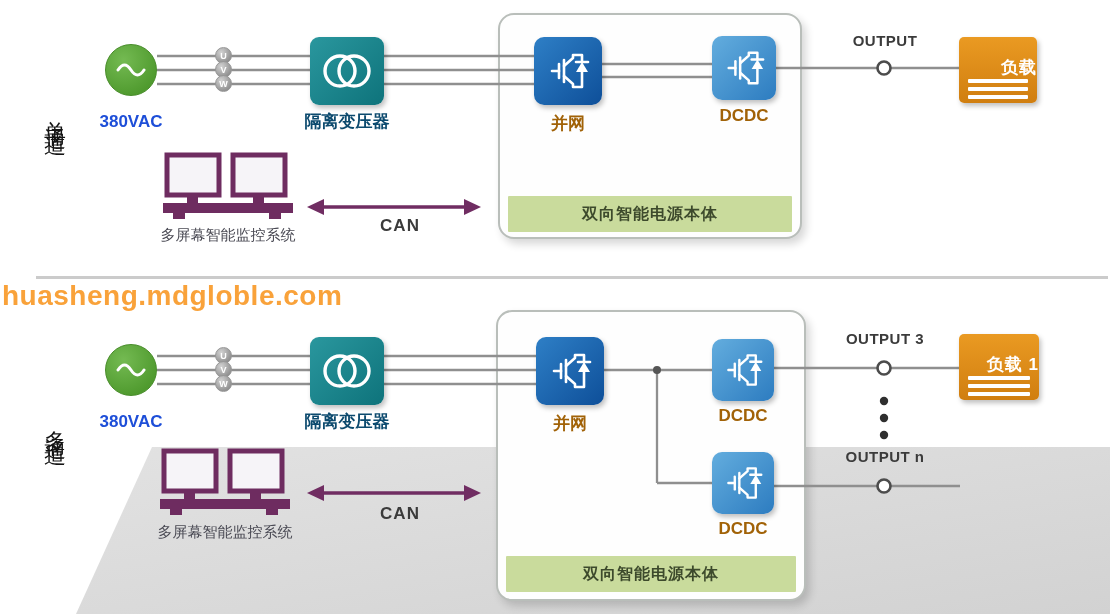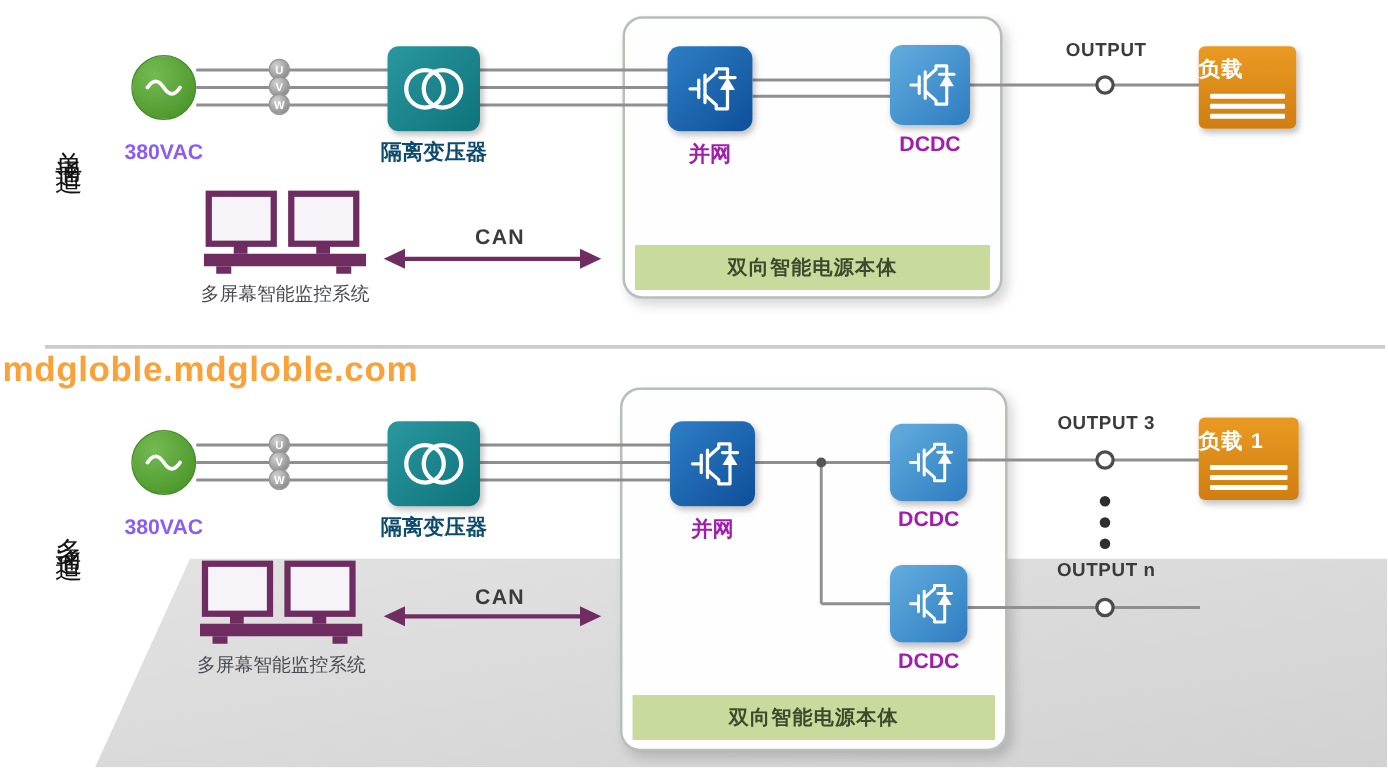--- a/index.html
+++ b/index.html
@@ -19,33 +19,33 @@
                display:flex; align-items:center; justify-content:center; }
   .xfmr { background:linear-gradient(135deg,#2a979e,#0e737b); border-radius:9px;
           display:flex; align-items:center; justify-content:center;
           box-shadow:2px 3px 5px rgba(0,0,0,.25); }
   .igbt { border-radius:10px; display:flex; align-items:center; justify-content:center;
           box-shadow:2px 3px 5px rgba(0,0,0,.25); }
   .igbt.dark  { background:linear-gradient(135deg,#2e7fc6,#0e4f99); }
   .igbt.light { background:linear-gradient(135deg,#63adde,#2d7cc0); }
   .load { background:linear-gradient(180deg,#ea9a22,#d07e10); border-radius:5px;
           box-shadow:2px 3px 5px rgba(0,0,0,.25); display:flex; flex-direction:column; }
-  .load-title { color:#fff; font-size:17px; font-weight:bold; text-align:left;
-                padding-top:7px; letter-spacing:1px; }
+  .load-title { color:#fff; font-size:17px; font-weight:bold; text-align:right;
+                padding-top:19px; letter-spacing:1px; }
   .load-bars { margin-top:auto; padding:0 9px 8px; display:flex; flex-direction:column; gap:4px; }
   .load-bars .bar { height:4px; background:#fff; border-radius:1px; }
   .greenbar { background:#c9db9c; border-radius:1px; display:flex; align-items:center;
               justify-content:center; color:#3d4a2c; font-size:16px; font-weight:bold;
               letter-spacing:1px; }
   .lbl { text-align:center; }
-  .lbl-green { color:#8b5cf6; font-weight:bold; font-size:17px; }
+  .lbl-green { color:#1d4ed8; font-weight:bold; font-size:17px; }
   .lbl-teal  { color:#0c4a6e; font-weight:bold; font-size:17px; }
-  .lbl-blue  { color:#a21caf; font-weight:bold; font-size:17px; }
+  .lbl-blue  { color:#a16207; font-weight:bold; font-size:17px; }
   .lbl-dark  { color:#3b3b3b; font-weight:bold; font-size:15px; letter-spacing:.5px; }
-  .lbl-can   { color:#3b3b3b; font-weight:bold; font-size:17px; letter-spacing:1px; }
+  .lbl-can   { color:#3b3b3b; font-weight:bold; font-size:17px; letter-spacing:1px;margin-top:36px; }
   .lbl-mon   { color:#4a4a54; font-size:15px; }
   .side-label { writing-mode:vertical-rl; text-orientation:upright; font-size:22px;
                 color:#141414; letter-spacing:7px; }
   .divider { background:#cbcbcb; height:3px; }
   .watermark { color:#f9a23a; font-size:28px; font-weight:bold; letter-spacing:.5px; }
 </style>
 </head>
 <body>
 
 <div class="stage">
@@ -188,21 +188,21 @@
       <rect x="106" y="61" width="12" height="6" fill="#6e2c60"></rect>
     </svg>
   </div>
   <div class="abs z3 lbl lbl-mon" style="left:136px;top:226px;width:184px">多屏幕智能监控系统</div>
 
   <div class="abs z3 lbl lbl-can" style="left:366px;top:180px;width:68px">CAN</div>
 
   <div class="abs z3 greenbar" style="left:508px;top:196px;width:284px;height:36px">双向智能电源本体</div>
 
   <div class="abs z3 divider" style="left:36px;top:276px;width:1072px"></div>
-  <div class="abs z3 watermark" style="left:2px;top:280px">mdgloble.mdgloble.com</div>
+  <div class="abs z3 watermark" style="left:2px;top:280px">huasheng.mdgloble.com</div>
 
   <div class="abs z3 side-label" style="left:40px;top:413px">多通道</div>
 
   <div class="abs z3 src-circle" style="left:105px;top:344px">
     <svg width="30" height="16" viewBox="0 0 30 16">
       <path d="M2 8 Q8.5 -2 15 8 Q21.5 18 28 8" stroke="#fff" stroke-width="3" fill="none" stroke-linecap="round"></path>
     </svg>
   </div>
   <div class="abs z3 lbl lbl-green" style="left:89px;top:412px;width:84px">380VAC</div>
 

